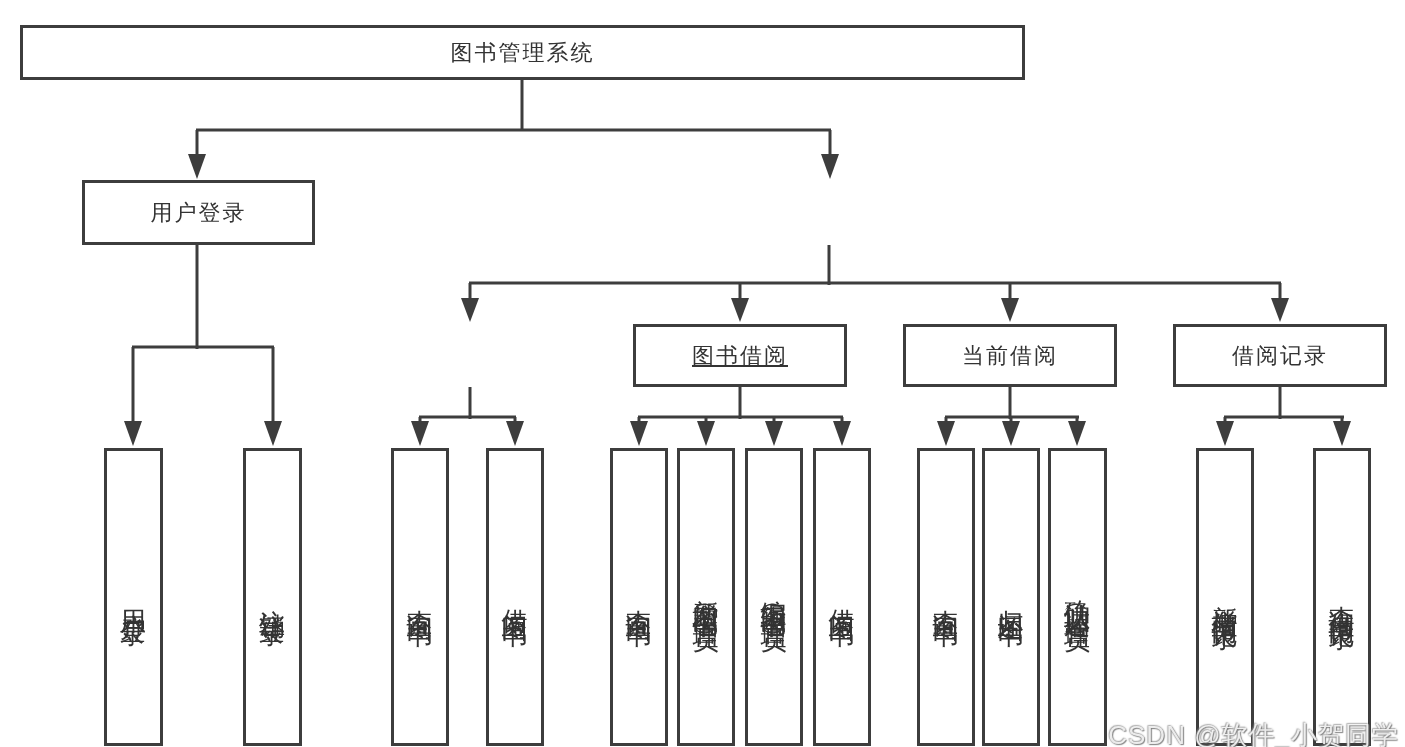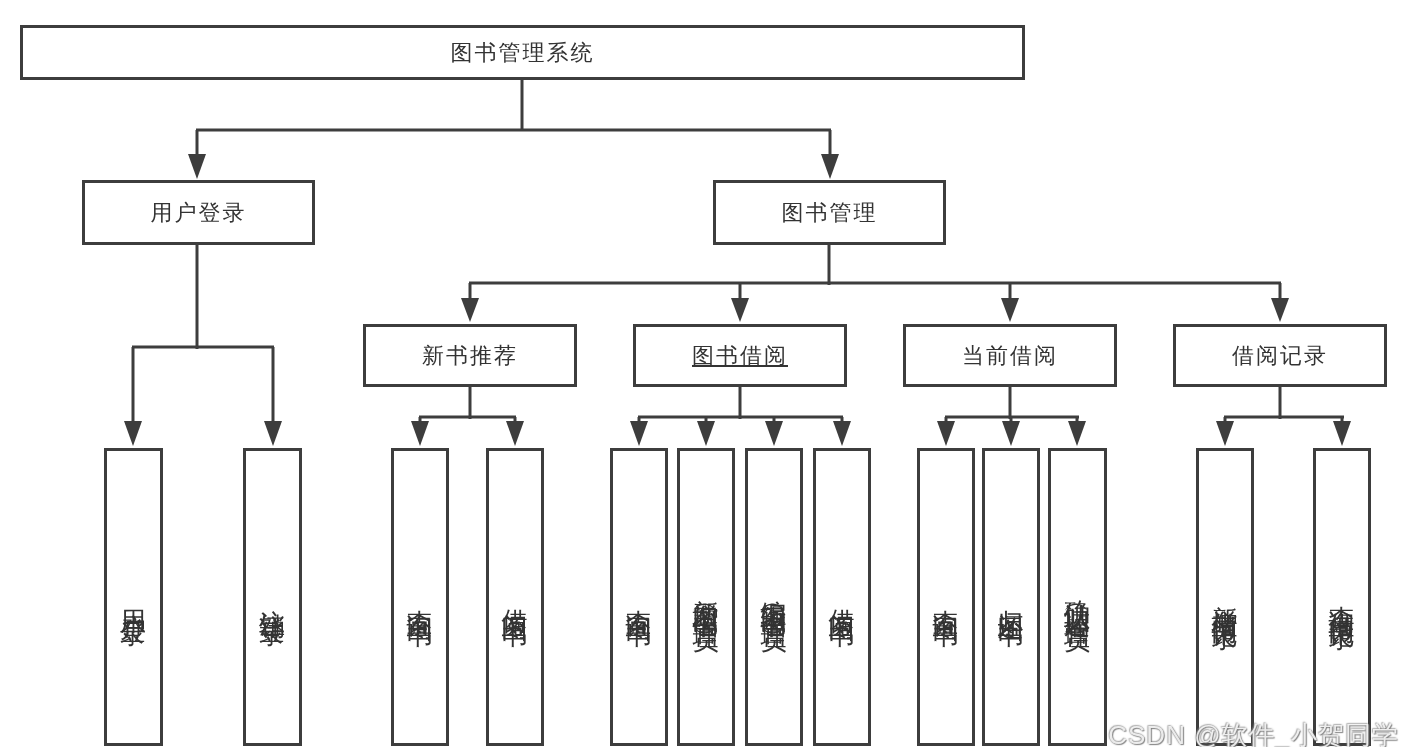--- a/index.html
+++ b/index.html
@@ -121,23 +121,21 @@
       <line x1="1225" y1="405" x2="1225" y2="411"></line>
       <polygon points="1216,409 1234,409 1225,434"></polygon>
       <line x1="1342" y1="405" x2="1342" y2="411"></line>
       <polygon points="1333,409 1351,409 1342,434"></polygon>
     </g>
   </svg>
 
   <div class="box h-box" style="left:20px; top:13px; width:1005px; height:55px;">图书管理系统</div>
 
   <div class="box h-box" style="left:82px; top:168px; width:233px; height:65px;">用户登录</div>
-  <div class="box h-box" style="left:713px; top:168px; width:233px; height:65px;">图书管理</div>
 
-  <div class="box h-box" style="left:363px; top:312px; width:214px; height:63px;">新书推荐</div>
   <div class="box h-box" style="left:633px; top:312px; width:214px; height:63px;text-decoration:underline;">图书借阅</div>
   <div class="box h-box" style="left:903px; top:312px; width:214px; height:63px;">当前借阅</div>
   <div class="box h-box" style="left:1173px; top:312px; width:214px; height:63px;">借阅记录</div>
 
   <div class="box v-box" style="left:104px; top:436px; width:59px; height:298px;">用户登录</div>
   <div class="box v-box" style="left:243px; top:436px; width:59px; height:298px;">注销登录</div>
 
   <div class="box v-box" style="left:391px; top:436px; width:58px; height:298px;">查询图书</div>
   <div class="box v-box" style="left:486px; top:436px; width:58px; height:298px;">借阅图书</div>
 

